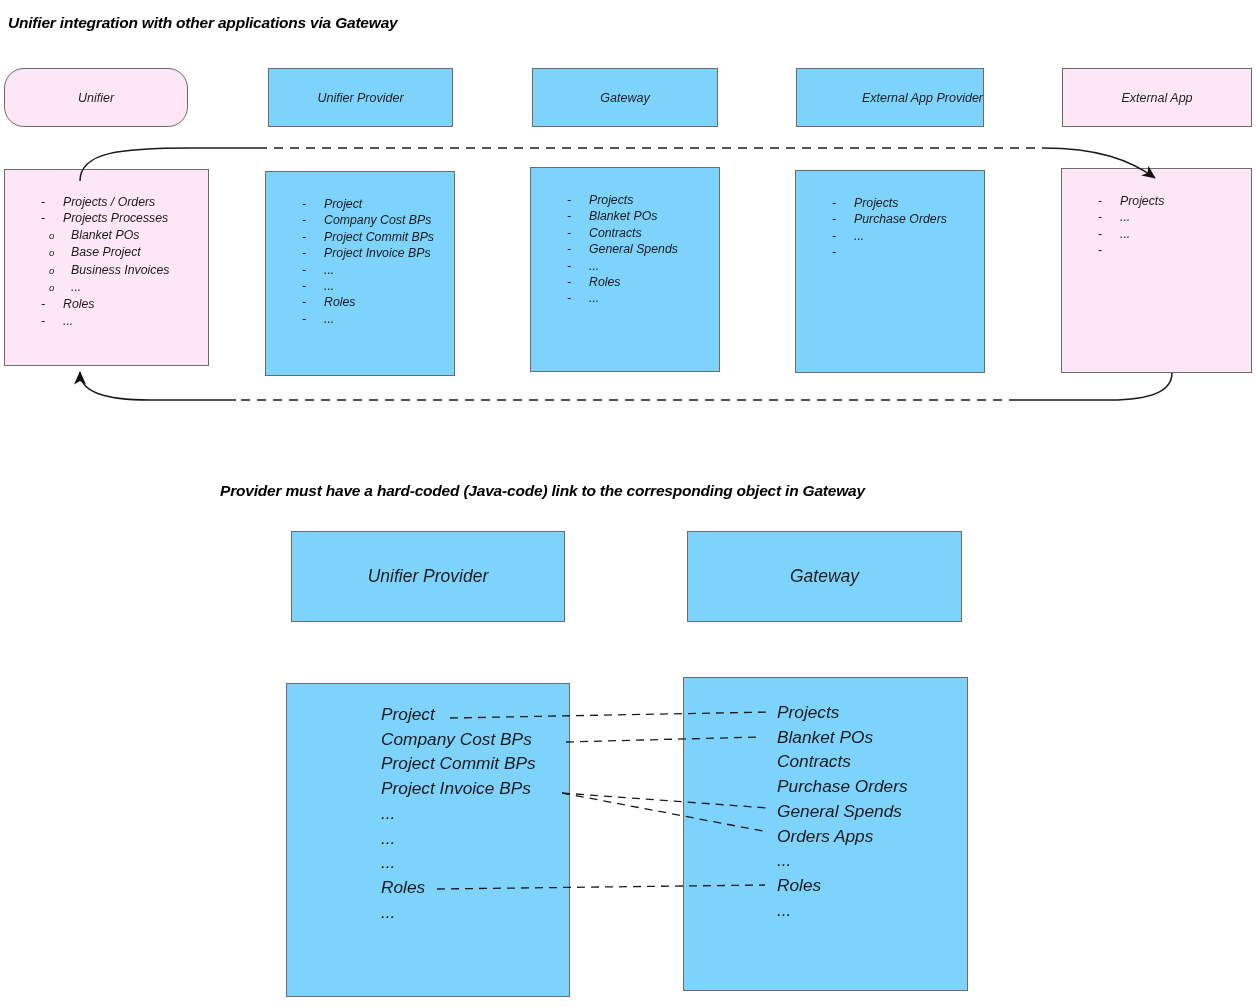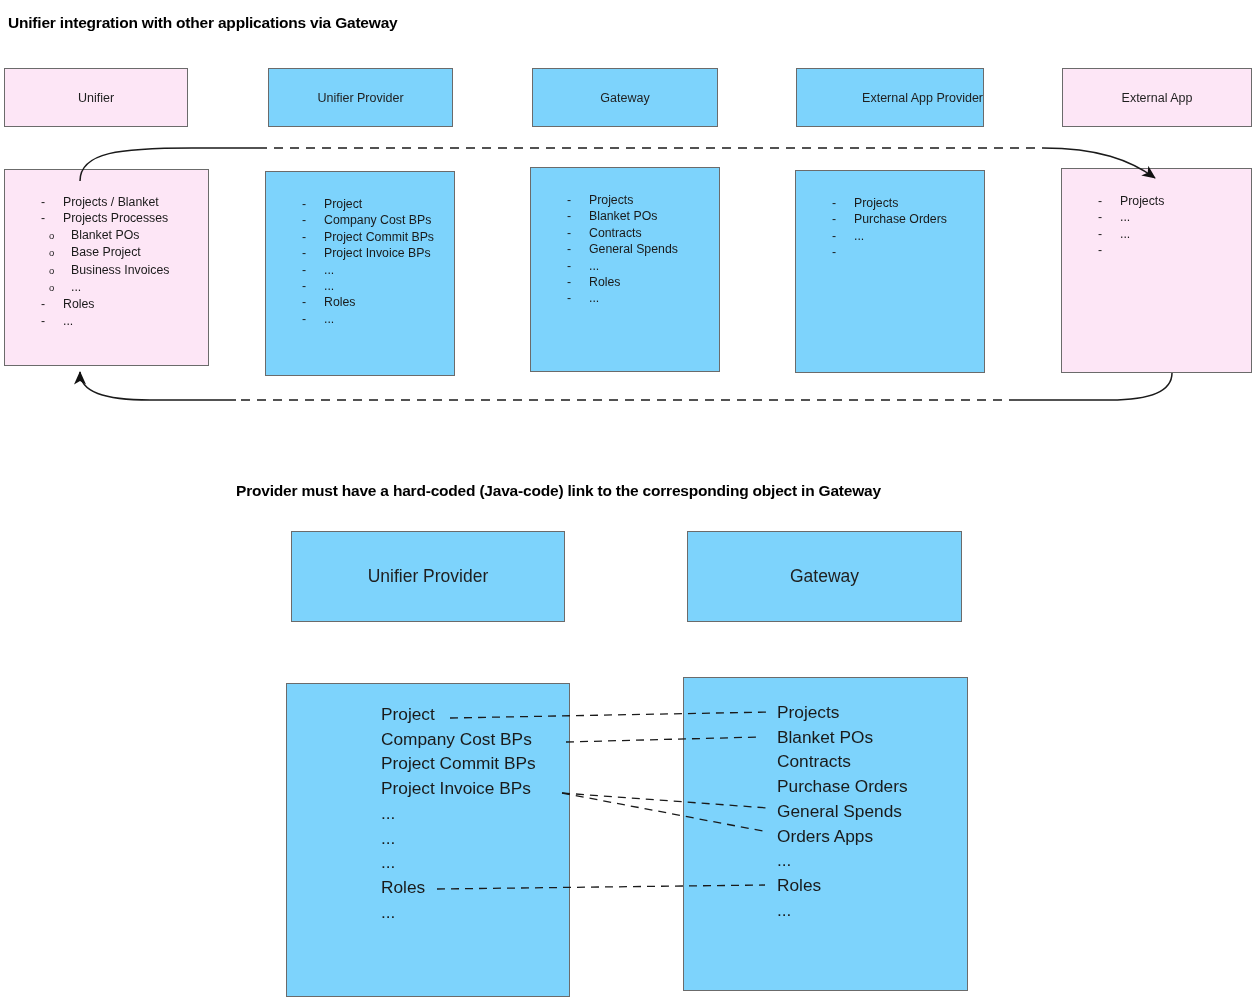--- a/index.html
+++ b/index.html
@@ -14,41 +14,42 @@
     position: relative;
     font-family: "Liberation Sans", sans-serif;
     color: #1a1a1a;
     overflow: hidden;
   }
   .canvas {
     position: absolute;
     left: 0; top: 0;
     width: 1257px;
     height: 1007px;
+    font-style: italic;
   }
   svg.wires {
     position: absolute;
     left: 0; top: 0;
     width: 1257px;
     height: 1007px;
     pointer-events: none;
     z-index: 5;
   }
 
   
   .title {
     position: absolute;
     font-weight: bold;
     font-size: 15.5px;
     letter-spacing: -0.2px;
     white-space: nowrap;
     color: #000;
   }
   #title-main { left: 8px; top: 14px; }
-  #title-sub  { left: 236px; top: 482px; }
+  #title-sub  { left: 220px; top: 482px; }
 
   
   .box {
     position: absolute;
     box-sizing: border-box;
     border: 1.4px solid #6b6b6b;
     background: #7dd3fc;
   }
   .box.pink {
     background: #fde6f6;
@@ -61,21 +62,21 @@
   .box.header .hdr-label {
     font-size: 12.5px;
     color: #1f1f1f;
     text-align: center;
   }
   .box.header.big .hdr-label {
     font-size: 17.5px;
   }
 
   
-  #hdr-unifier            { left: 4px;    top: 68px;  width: 184px; height: 59px; }
+  #hdr-unifier            { left: 4px;    top: 68px;  width: 184px; height: 59px; border-radius: 20px; }
   #hdr-unifier-provider   { left: 268px;  top: 68px;  width: 185px; height: 59px; }
   #hdr-gateway            { left: 532px;  top: 68px;  width: 186px; height: 59px; }
   #hdr-ext-app-provider   { left: 796px;  top: 68px;  width: 188px; height: 59px; justify-content: flex-end; }
   #hdr-ext-app           { left: 1062px; top: 68px;  width: 190px; height: 59px; }
 
   
   #body-unifier          { left: 4px;    top: 169px; width: 205px; height: 197px; }
   #body-unifier-provider { left: 265px;  top: 171px; width: 190px; height: 205px; }
   #body-gateway          { left: 530px;  top: 167px; width: 190px; height: 205px; }
   #body-ext-app-provider { left: 795px;  top: 170px; width: 190px; height: 203px; }
@@ -164,21 +165,21 @@
   </div>
 
   <div class="box header pink" id="hdr-ext-app">
     <span class="hdr-label">External App</span>
   </div>
 
   <div class="box pink" id="body-unifier">
     <ul class="dlist">
         <li class="lvl0">
           <span class="mk">-</span>
-          <span class="tx">Projects / Blanket</span>
+          <span class="tx">Projects / Orders</span>
         </li>
         <li class="lvl0">
           <span class="mk">-</span>
           <span class="tx">Projects Processes</span>
         </li>
         <li class="lvl1">
           <span class="mk">o</span>
           <span class="tx">Blanket POs</span>
         </li>
         <li class="lvl1">

